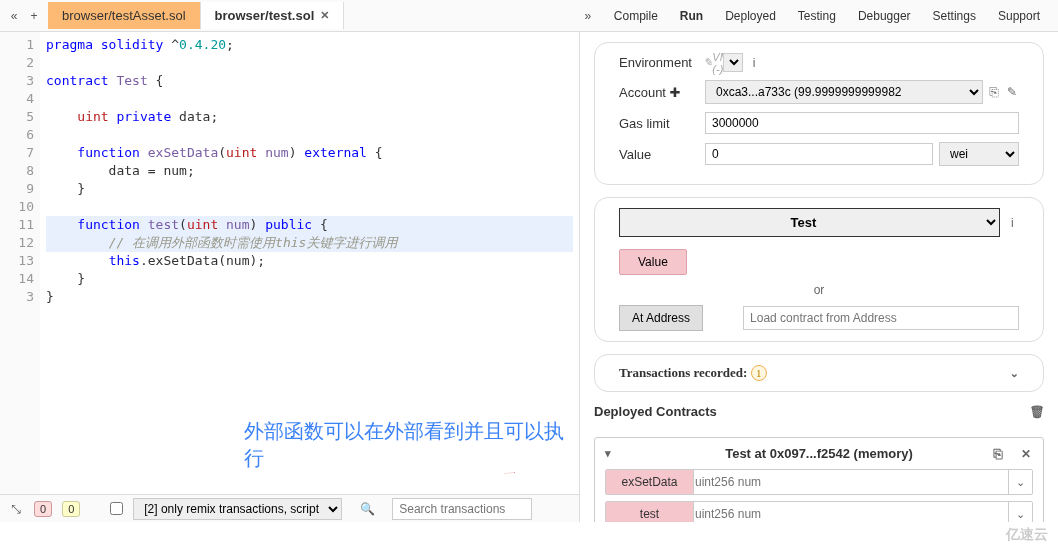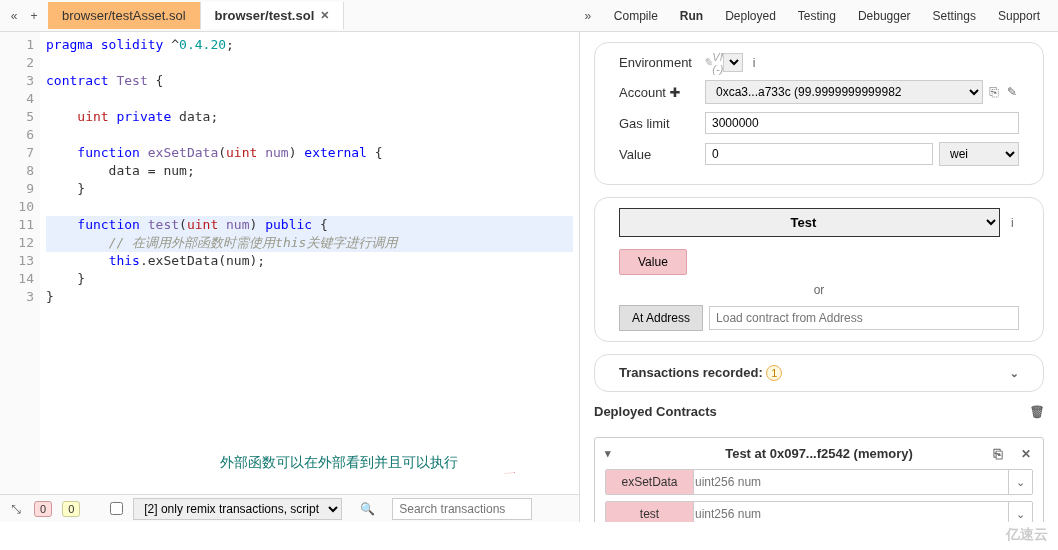--- a/index.html
+++ b/index.html
@@ -21,43 +21,43 @@
     .gutter .ln { height: 18px; position: relative; }
     .gutter .fold::after { content: "▾"; font-size: 8px; color: #888; position: absolute; left: -8px; top: 2px; }
     .code { flex: 1; padding: 4px 6px; line-height: 18px; white-space: pre; }
     .code .l { height: 18px; }
     .code .l.hl { background: #e8f0fe; }
     .kw { color: #0000ff; }
     .type { color: #b91c1c; }
     .cmt { color: #999988; font-style: italic; }
     .num { color: #009999; }
     .id { color: #795da3; }
-    .annotation { position: absolute; bottom: 50px; left: 220px; color: #0f766e; font-size: 14px; }
+    .annotation { position: absolute; bottom: 50px; left: 244px; color: #3b82f6; font-size: 20px; }
     .arrow { position: absolute; bottom: 48px; left: 450px; width: 120px; height: 2px; z-index: 5; }
     .bottom-bar { height: 28px; border-top: 1px solid #ddd; display: flex; align-items: center; gap: 10px; padding: 0 8px; background: #fafafa; font-size: 12px; }
     .warn-badge { background: #ffc; border: 1px solid #cc9; padding: 1px 5px; border-radius: 3px; font-size: 11px; }
     .err-badge { background: #fdd; border: 1px solid #c99; padding: 1px 5px; border-radius: 3px; font-size: 11px; }
     .bottom-select { border: 1px solid #ccc; padding: 2px 6px; font-size: 12px; }
     .search-box { border: 1px solid #ccc; padding: 3px 6px; font-size: 12px; margin-left: 6px; width: 140px; }
     .right-pane { flex: 1; padding: 10px 14px; overflow: auto; background: #fff; }
     .panel { border: 1px solid #ddd; border-radius: 14px; padding: 10px 24px; margin-bottom: 12px; }
     .form-row { display: flex; align-items: center; margin-bottom: 8px; font-size: 13px; }
     .form-row label { width: 86px; }
     .env-select { flex: 1; border: 1px solid #ccc; padding: 3px 6px; text-align: center; font-size: 13px; background: #fff; }
     .small-ico { width: 14px; height: 14px; margin-left: 4px; color: #666; font-size: 12px; display: inline-flex; align-items: center; justify-content: center; }
     .vm-note { color: #aaa; font-style: italic; font-size: 11px; }
     .acct-sel { flex: 1; border: 1px solid #ccc; padding: 3px 6px; font-size: 12px; }
     .input-txt { border: 1px solid #ccc; padding: 3px 6px; font-size: 12px; }
     .contract-sel { width: 100%; border: 1px solid #333; padding: 5px; text-align: center; font-weight: bold; font-size: 13px; }
     .deploy-btn { background: #f5c6cb; border: 1px solid #e0a0a8; padding: 5px 18px; font-size: 12px; cursor: pointer; margin-top: 8px; border-radius: 2px; }
     .or-txt { text-align: center; margin: 8px 0; font-size: 12px; color: #666; }
     .ataddr-row { display: flex; gap: 6px; align-items: center; }
     .ataddr-btn { background: #e0e0e0; border: 1px solid #bbb; padding: 5px 12px; font-size: 12px; cursor: pointer; }
-    .ataddr-inp { flex: 1; border: 1px solid #ccc; padding: 4px 6px; font-size: 12px; color: #999; }
-    .trans-rec { display: flex; justify-content: space-between; align-items: center; font-weight: bold; font-size: 13px; }
+    .ataddr-inp { flex: 1; border: 1px solid #ccc; padding: 4px 6px; font-size: 12px; color: #999; margin-left: 34px; }
+    .trans-rec { display: flex; justify-content: space-between; align-items: center; font-weight: bold; font-size: 13px; font-family: Liberation Serif, serif; }
     .count-badge { display: inline-block; border: 1px solid #f0ad4e; background: #fff8e1; border-radius: 50%; width: 16px; height: 16px; text-align: center; line-height: 14px; font-size: 11px; color: #c08000; font-weight: normal; }
     .deployed-hdr { display: flex; justify-content: space-between; align-items: center; font-weight: bold; font-size: 13px; margin-bottom: 18px; }
     .instance { border: 1px solid #ccc; border-radius: 3px; padding: 8px 10px; }
     .inst-hdr { display: flex; align-items: center; justify-content: center; position: relative; font-weight: bold; font-size: 13px; margin-bottom: 8px; }
     .inst-hdr .caret { position: absolute; left: 0; }
     .inst-hdr .right-icons { position: absolute; right: 0; display: flex; gap: 10px; }
     .fn-row { display: flex; border: 1px solid #ccc; border-radius: 2px; margin-bottom: 6px; overflow: hidden; }
     .fn-btn { background: #f5c6cb; border-right: 1px solid #ccc; padding: 5px 0; font-size: 12px; width: 88px; text-align: center; cursor: pointer; }
     .fn-inp { flex: 1; border: none; padding: 4px 1px; font-size: 12px; color: #999; }
     .fn-expand { width: 24px; display: flex; align-items: center; justify-content: center; border-left: 1px solid #ccc; cursor: pointer; font-size: 11px; color: #666; }

